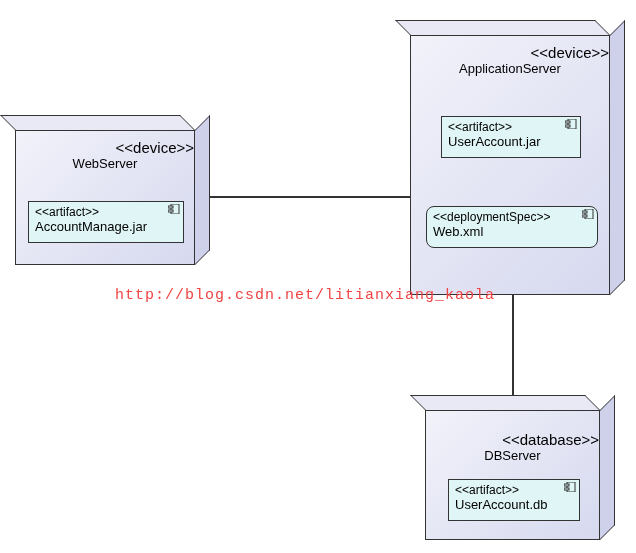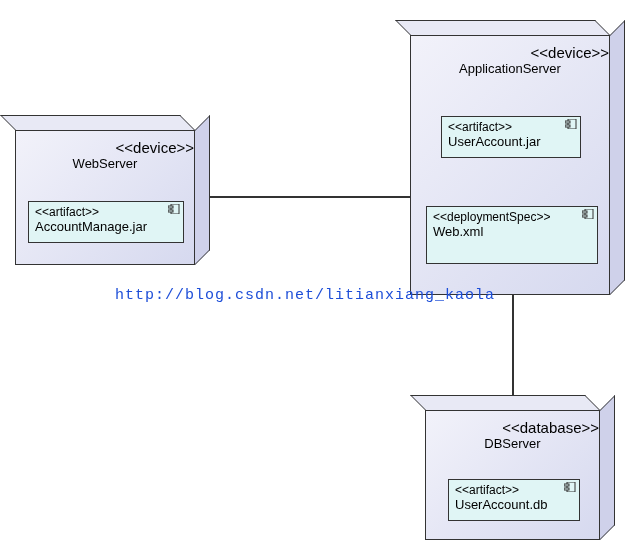--- a/index.html
+++ b/index.html
@@ -84,21 +84,21 @@
     width: 12px;
     height: 10px;
   }
   .connector {
     position: absolute;
     background: #333;
   }
   .watermark {
     position: absolute;
     font-size: 15px;
-    color: #1d4ed8;
+    color: #ef4444;
     letter-spacing: 1px;
     pointer-events: none;
     font-family: "Courier New", monospace;
   }
 </style>
 </head>
 <body>
 
 <div class="canvas">
 
@@ -134,36 +134,36 @@
       <div class="inner-box" style="left:30px; top:80px; width:140px; height:42px;">
         <svg class="doc-icon" viewBox="0 0 12 10">
           <rect x="3" y="0" width="8" height="10" fill="#e0f5f5" stroke="#333" stroke-width="1"></rect>
           <rect x="0" y="2" width="5" height="2" fill="#e0f5f5" stroke="#333" stroke-width="1"></rect>
           <rect x="0" y="6" width="5" height="2" fill="#e0f5f5" stroke="#333" stroke-width="1"></rect>
         </svg>
         <div class="i-stereo">&lt;&lt;artifact&gt;&gt;</div>
         <div class="i-name">UserAccount.jar</div>
       </div>
 
-      <div class="inner-box" style="left:15px; top:170px; width:172px; height:58px;">
+      <div class="inner-box" style="left:15px; top:170px; width:172px; height:42px;border-radius:8px;">
         <svg class="doc-icon" viewBox="0 0 12 10">
           <rect x="3" y="0" width="8" height="10" fill="#e0f5f5" stroke="#333" stroke-width="1"></rect>
           <rect x="0" y="2" width="5" height="2" fill="#e0f5f5" stroke="#333" stroke-width="1"></rect>
           <rect x="0" y="6" width="5" height="2" fill="#e0f5f5" stroke="#333" stroke-width="1"></rect>
         </svg>
         <div class="i-stereo">&lt;&lt;deploymentSpec&gt;&gt;</div>
         <div class="i-name">Web.xml</div>
       </div>
     </div>
   </div>
 
   <div class="node" style="left:425px; top:395px;">
     <div class="top" style="width:175px;"></div>
     <div class="side" style="left:175px; height:130px;"></div>
-    <div class="front" style="width:175px; height:130px; padding-top:8px;">
+    <div class="front" style="width:175px; height:130px; padding-top:20px;">
       <div class="stereo">&lt;&lt;database&gt;&gt;</div>
       <div class="title">DBServer</div>
       <div class="inner-box" style="left:22px; top:68px; width:132px; height:42px;">
         <svg class="doc-icon" viewBox="0 0 12 10">
           <rect x="3" y="0" width="8" height="10" fill="#e0f5f5" stroke="#333" stroke-width="1"></rect>
           <rect x="0" y="2" width="5" height="2" fill="#e0f5f5" stroke="#333" stroke-width="1"></rect>
           <rect x="0" y="6" width="5" height="2" fill="#e0f5f5" stroke="#333" stroke-width="1"></rect>
         </svg>
         <div class="i-stereo">&lt;&lt;artifact&gt;&gt;</div>
         <div class="i-name">UserAccount.db</div>

